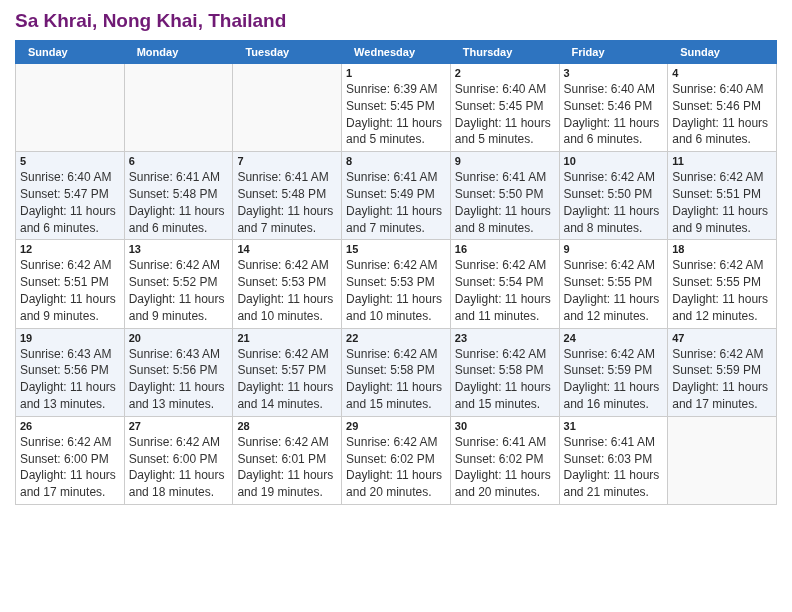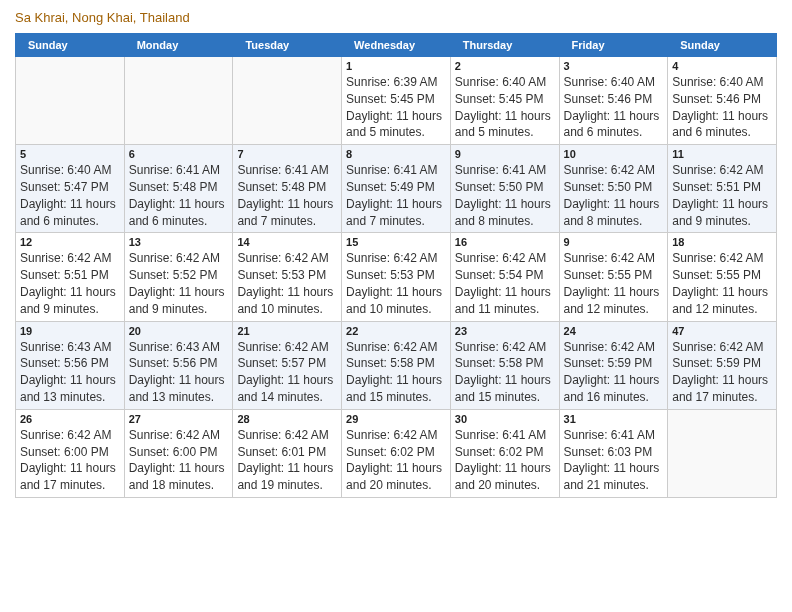--- a/index.html
+++ b/index.html
@@ -47,22 +47,23 @@
     }
     .title-block {
       text-align: right;
     }
     .month-title {
       font-size: 28px;
       font-weight: bold;
       color: #333;
     }
     .subtitle {
-      font-size: 13px;
-      color: #a16207;
+      font-size: 19px;
+      color: #701a75;
+      font-weight: bold;
     }
     .calendar {
       width: 100%;
       border-collapse: collapse;
       font-size: 9.5px;
     }
     .calendar th {
       background: #2e74c0;
       color: #fff;
       padding: 5px 12px;

